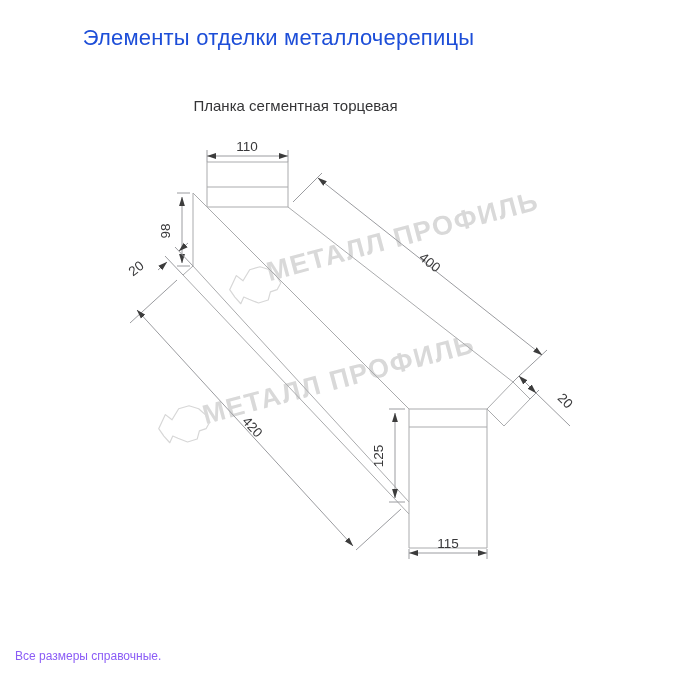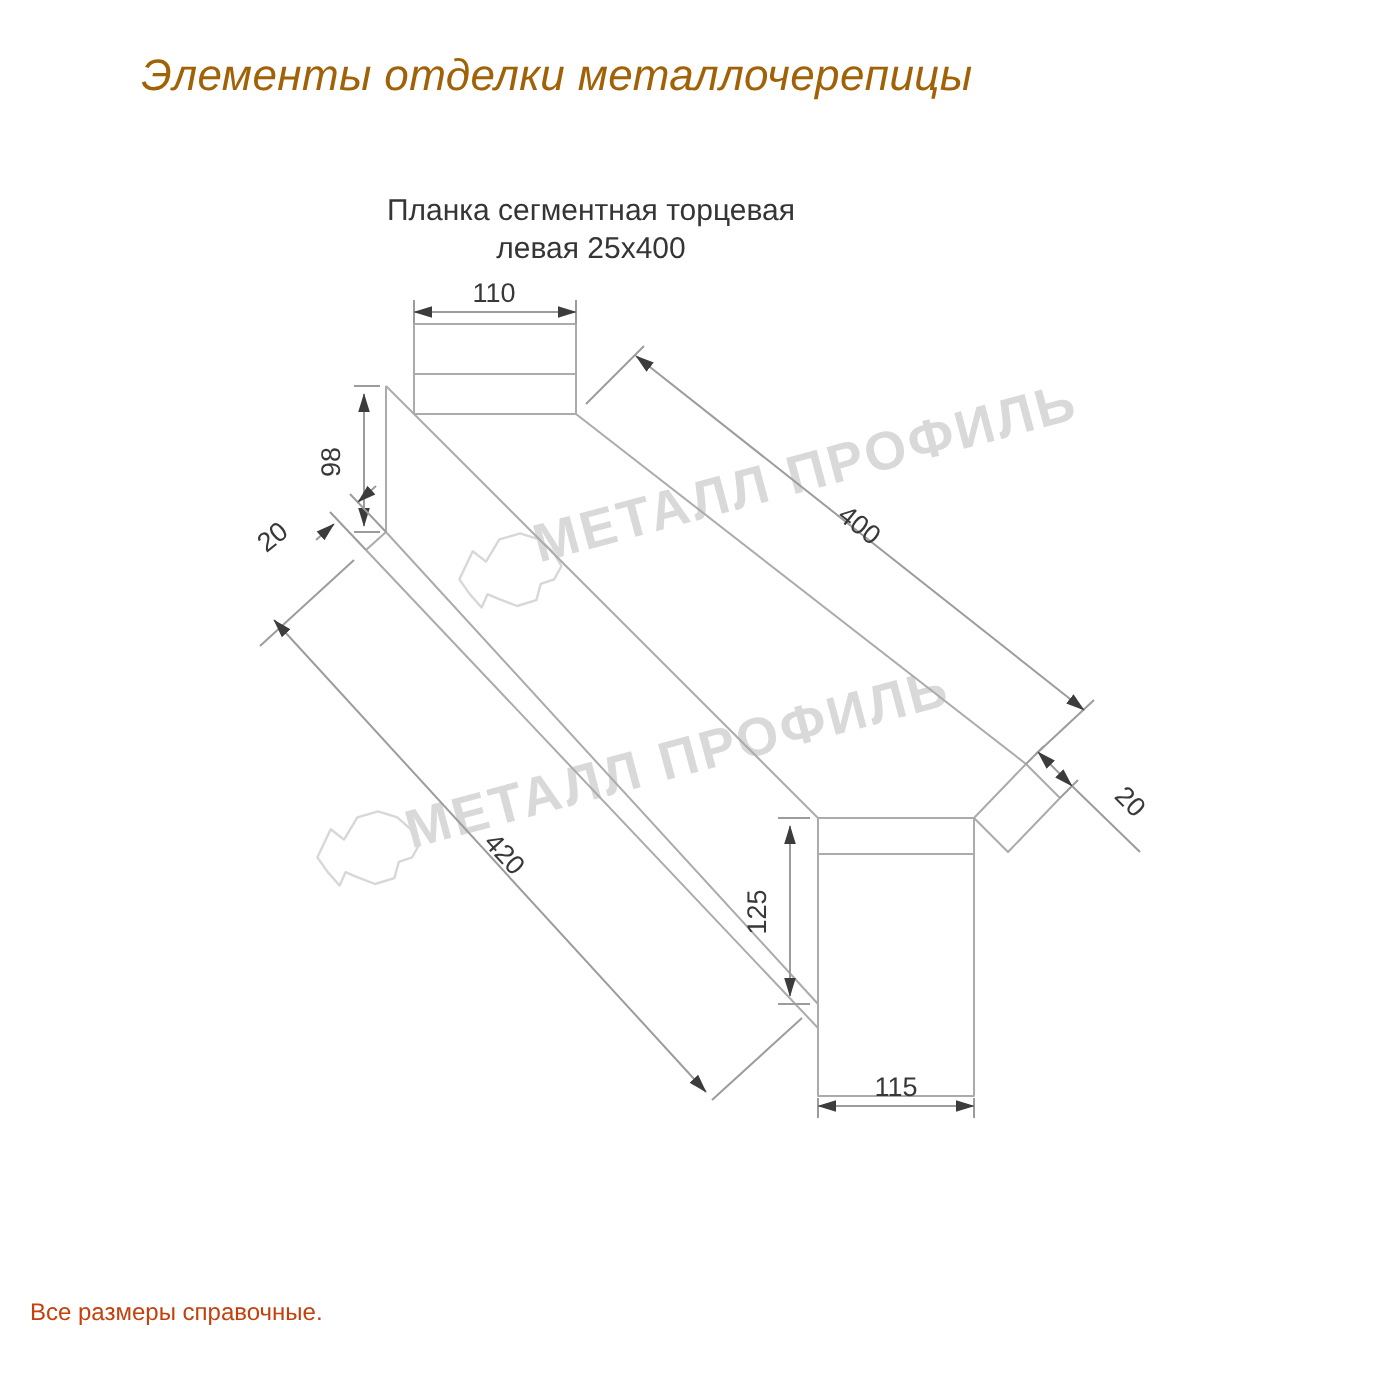--- a/index.html
+++ b/index.html
@@ -1,37 +1,36 @@
 <!DOCTYPE html>
 <html><head>
 <meta charset="utf-8">
 <style>
   html,body{margin:0;padding:0;background:#ffffff;}
   body{position:relative;width:700px;height:700px;overflow:hidden;
        font-family:"Liberation Sans",sans-serif;color:#333;}
   .title{position:absolute;top:25px;left:0;width:557px;text-align:center;
-         font-size:22px;font-weight:400;color:#a16207;letter-spacing:.2px;font-style:italic;}
+         font-size:22px;font-weight:400;color:#1d4ed8;letter-spacing:.2px;}
   .subtitle{position:absolute;top:96px;left:0;width:591px;text-align:center;
             font-size:15px;line-height:19px;color:#353537;}
   svg.drawing{position:absolute;left:0;top:0;}
-  .footer{position:absolute;left:15px;top:648px;font-size:12px;line-height:17px;color:#c2410c;}
+  .footer{position:absolute;left:15px;top:648px;font-size:12px;line-height:17px;color:#8b5cf6;}
   .wm-text{font-size:27px;font-weight:700;fill:#d9d9d9;letter-spacing:1.5px;}
   .part{stroke:#aaabad;stroke-width:1;fill:none;stroke-linejoin:round;}
   .dim{stroke:#9b9ca0;stroke-width:1;fill:none;}
   .dimtxt{font-size:13.5px;fill:#38383a;}
   .logo{stroke:#d7d7d7;stroke-width:3.2;fill:#ffffff;stroke-linejoin:round;}
 </style>
 </head>
 <body>
 
 <div class="title">Элементы отделки металлочерепицы</div>
 
 <div class="subtitle">
   <div>Планка сегментная торцевая</div>
-  <div>левая 25х400</div>
 </div>
 
 <svg class="drawing" width="700" height="700" viewBox="0 0 700 700">
   <defs>
     <marker id="arw" viewBox="0 0 10 8" refX="9.6" refY="4" markerWidth="9.5" markerHeight="7.5" orient="auto-start-reverse">
       <path d="M0,0.9 L10,4 L0,7.1 Z" fill="#3c3c3c"></path>
     </marker>
   </defs>
 
   <g>

